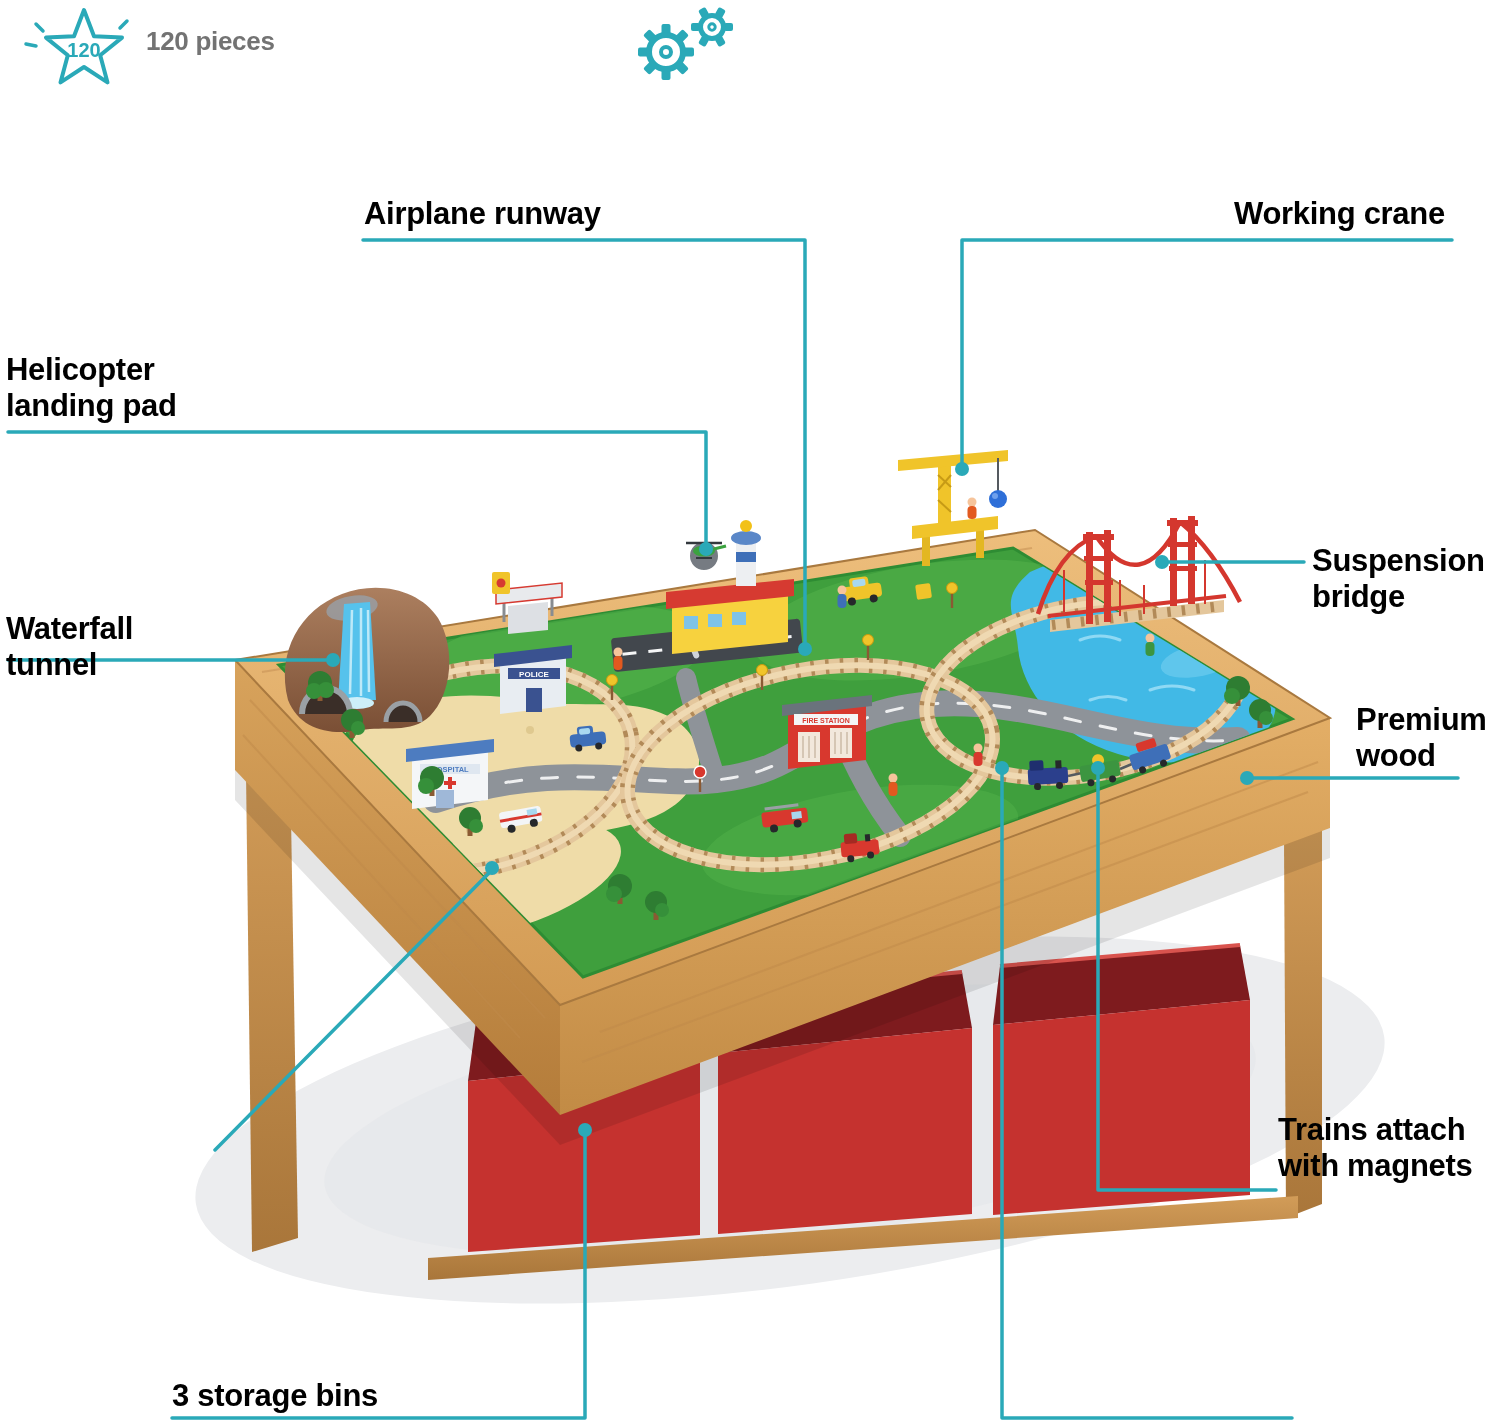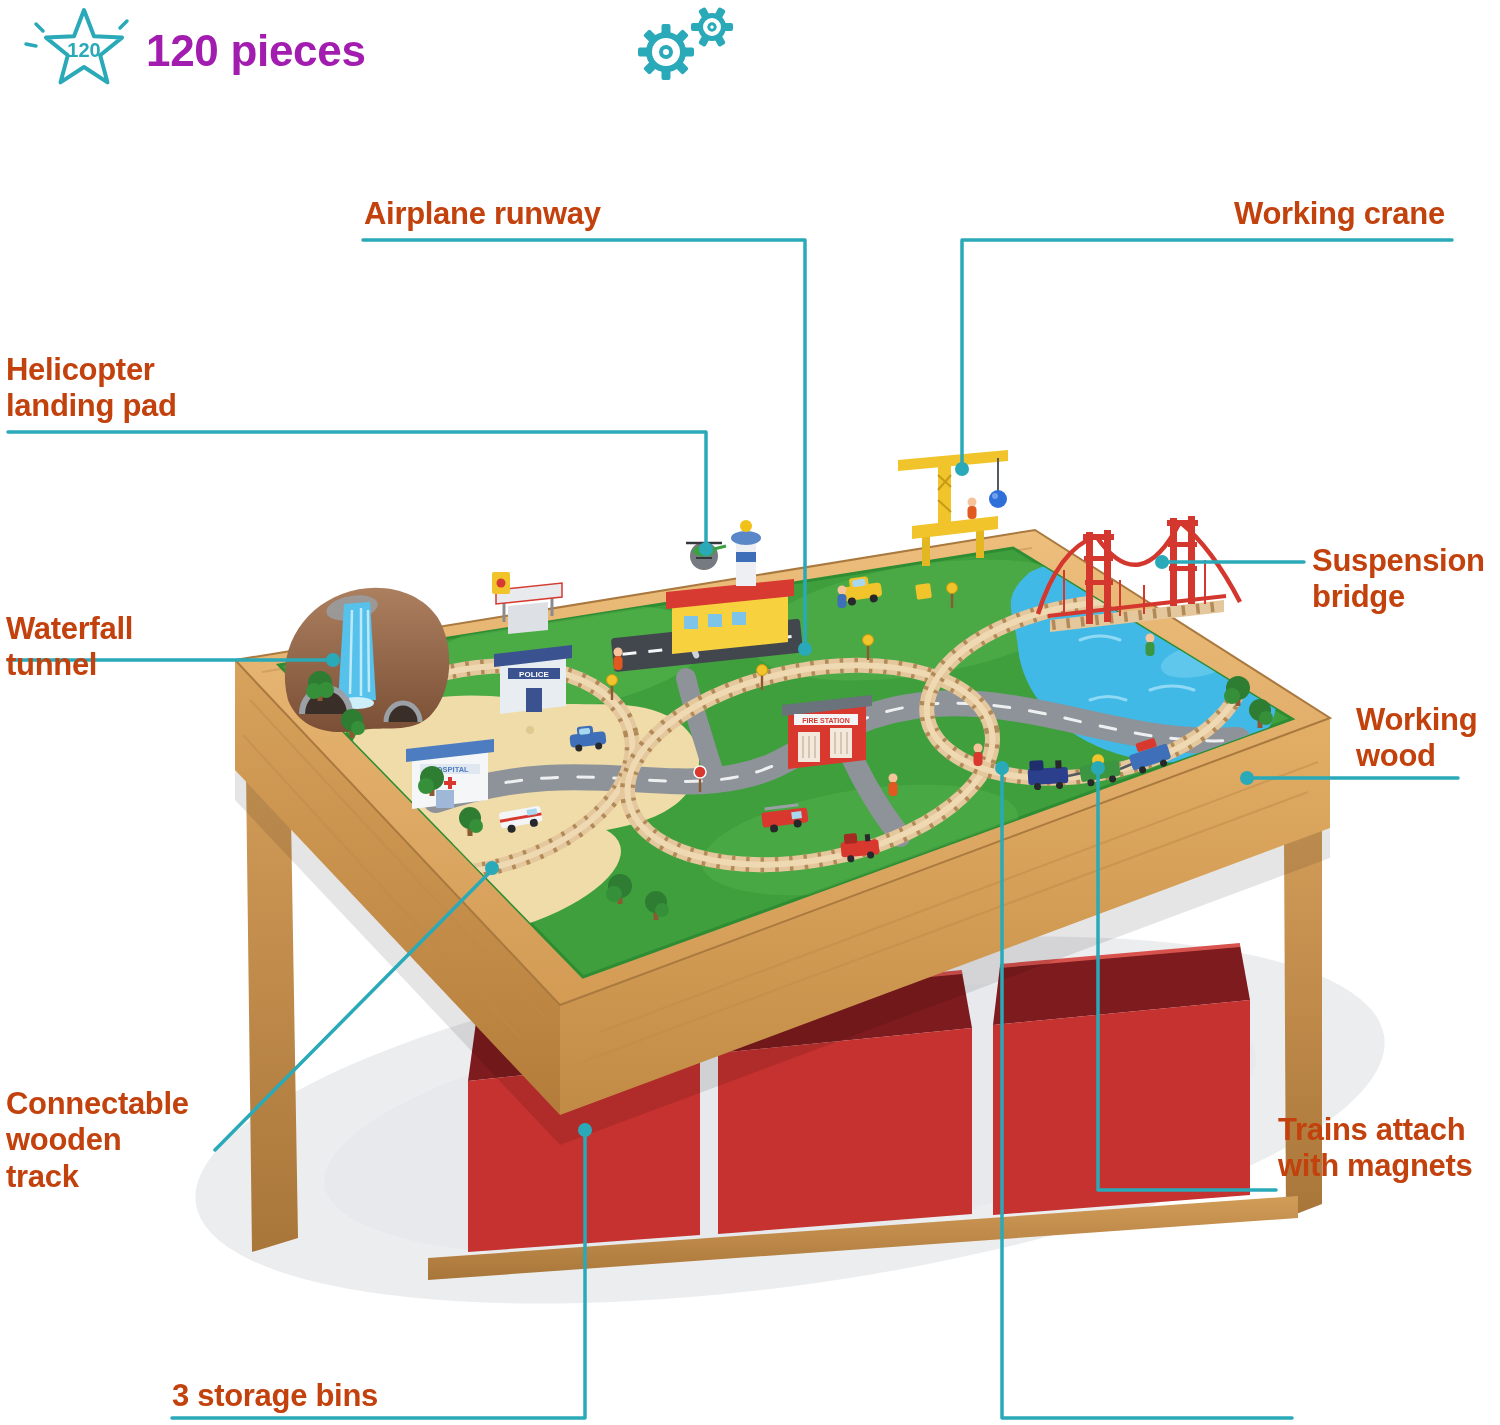--- a/index.html
+++ b/index.html
@@ -3,24 +3,24 @@
 <meta charset="utf-8">
 <style>
   html,body{margin:0;padding:0;background:#fff;}
   .stage{
     position:relative;width:1500px;height:1425px;background:#ffffff;overflow:hidden;
     font-family:"Liberation Sans",sans-serif;color:#1B2531;
   }
   .art{position:absolute;left:0;top:0;}
   .label{
     position:absolute;font-weight:700;font-size:31px;line-height:1.17;
-    letter-spacing:-.3px;white-space:pre-line;color:#c2410c;
+    letter-spacing:-.3px;white-space:pre-line;color:#000000;
   }
   .stat-label{
-    position:absolute;font-weight:700;font-size:44px;letter-spacing:-.3px;color:#a21caf;
+    position:absolute;font-weight:700;font-size:26px;letter-spacing:-.3px;color:#737373;
   }
   svg text{font-family:"Liberation Sans",sans-serif;}
 </style>
 </head>
 <body>
 
 <div class="stage">
 
 <svg class="art" width="1500" height="1425" viewBox="0 0 1500 1425">
   <defs>
@@ -480,22 +480,19 @@
   <div class="stat-label" style="left:146px;top:26px">120 pieces</div>
 
   <div class="label" style="left:364px;top:196px">Airplane runway</div>
   <div class="label" style="left:1234px;top:196px">Working crane</div>
   <div class="label" style="left:6px;top:352px">Helicopter
 landing pad</div>
   <div class="label" style="left:1312px;top:543px">Suspension
 bridge</div>
   <div class="label" style="left:6px;top:611px">Waterfall
 tunnel</div>
-  <div class="label" style="left:1356px;top:702px">Working
+  <div class="label" style="left:1356px;top:702px">Premium
 wood</div>
-  <div class="label" style="left:6px;top:1086px">Connectable
-wooden
-track</div>
   <div class="label" style="left:1278px;top:1112px">Trains attach
 with magnets</div>
   <div class="label" style="left:172px;top:1378px">3 storage bins</div>
 
 </div>
 
 </body></html>

